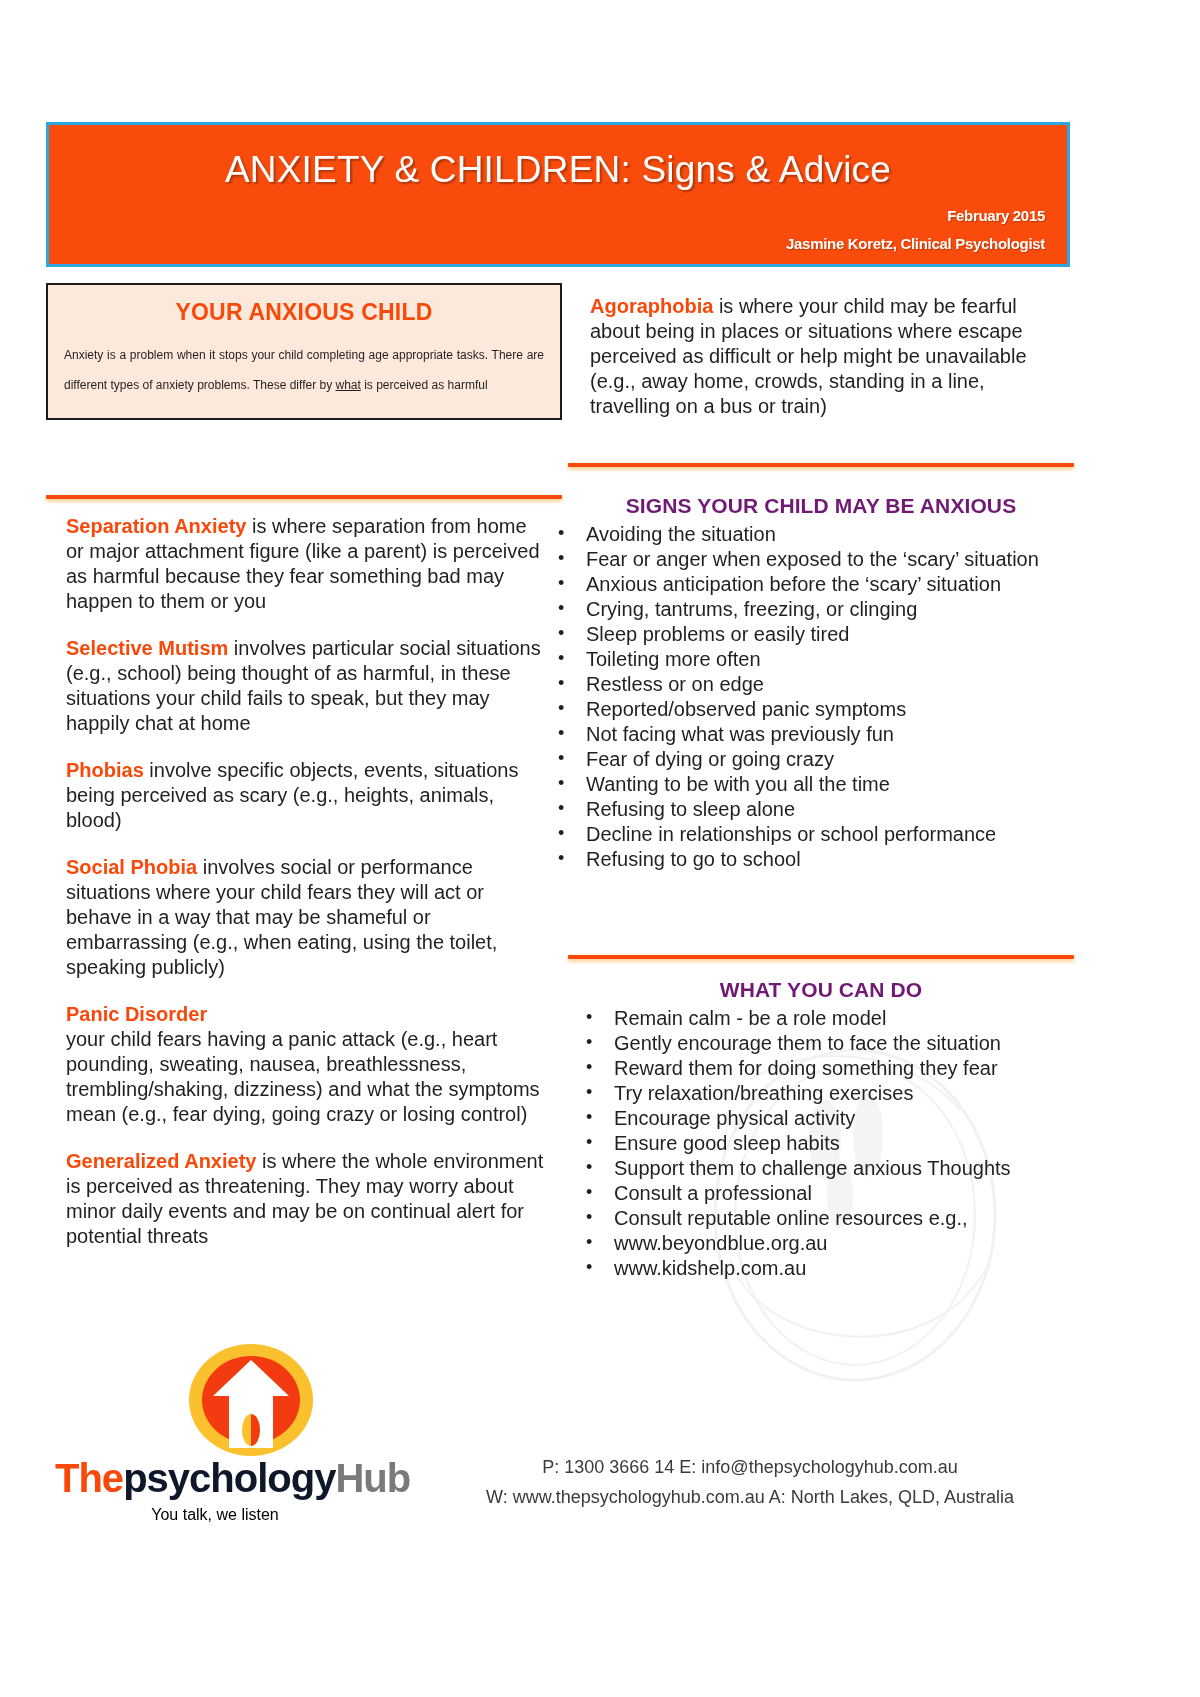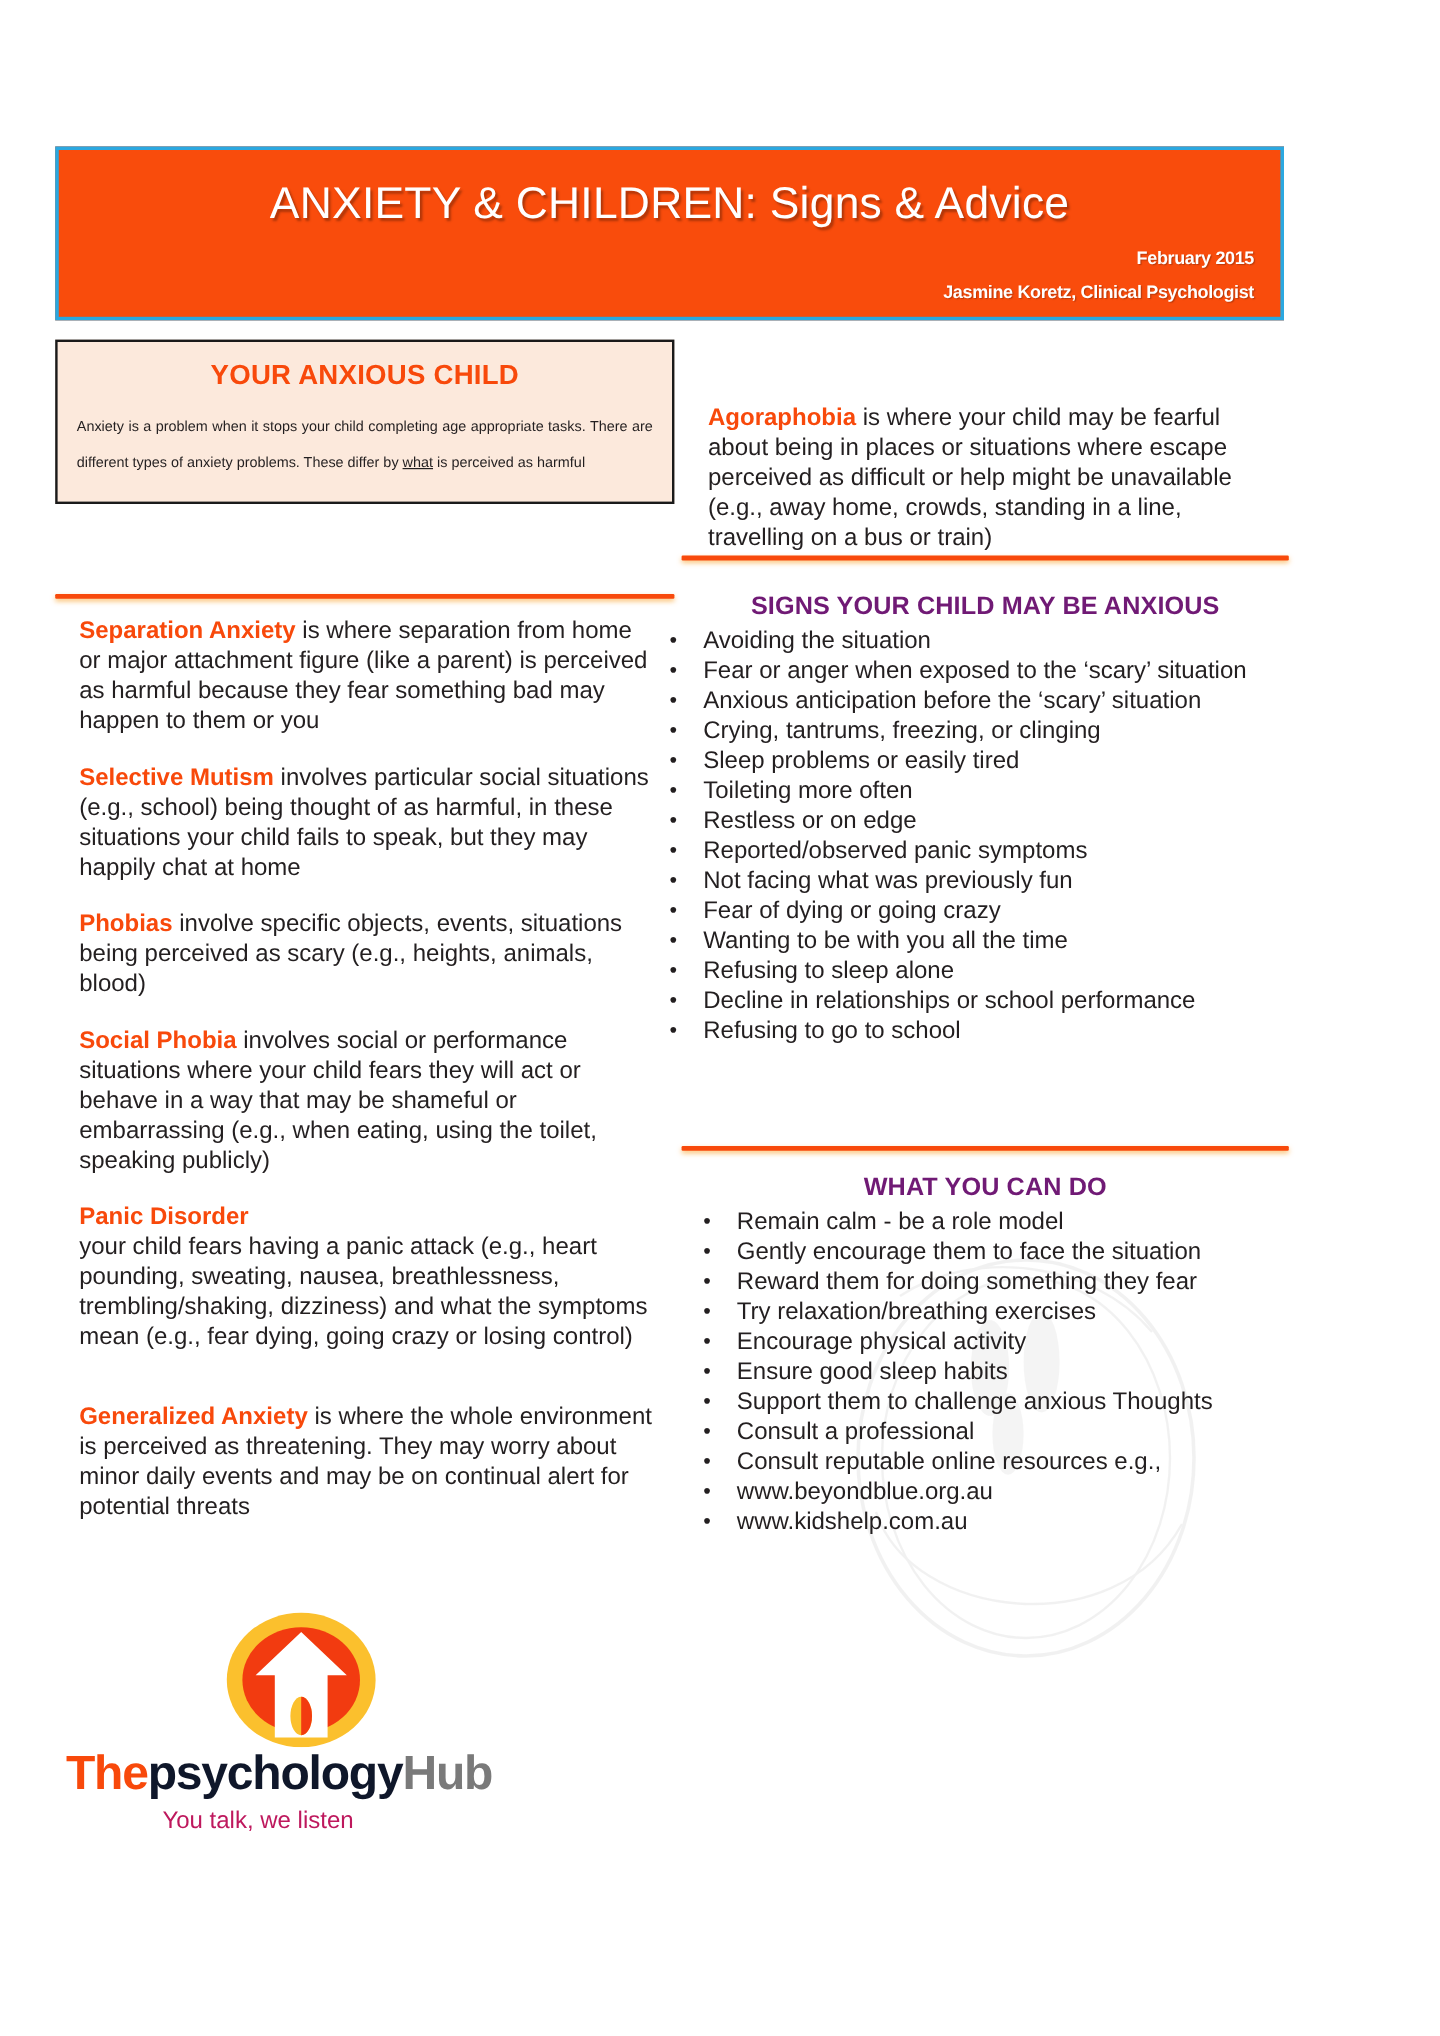--- a/index.html
+++ b/index.html
@@ -83,21 +83,21 @@
   .rule-left{position:absolute;left:46px;top:495px;width:516px;}
   .rule-agora{position:absolute;left:568px;top:463px;width:506px;}
   .rule-what{position:absolute;left:568px;top:955px;width:506px;}
 
   
   .para{
     font-size:20px;line-height:25px;color:#231f20;
     margin:0 0 22px 0;
   }
   .para .lead{color:#F8490B;font-weight:bold;}
-  .para-tight{margin-bottom:0;margin-top:42px;}
+  .para-tight{margin-bottom:0;}
 
   .left-body{position:absolute;left:66px;top:514px;width:478px;}
   .right-agora{position:absolute;left:590px;top:294px;width:470px;}
 
   
   .section-head{
     text-align:center;
     color:#701a75;
     font-size:21px;
     font-weight:bold;
@@ -134,21 +134,21 @@
     position:absolute;left:0px;top:126px;width:320px;
     font-size:40px;font-weight:bold;letter-spacing:-1px;
     white-space:nowrap;
   }
   .logo-word .the{color:#F8490B;}
   .logo-word .psy{color:#0f172a;}
   .logo-word .hub{color:#7a7a7a;}
   .logo-tag{
     position:absolute;left:0px;top:176px;width:320px;
     text-align:center;
-    font-size:20px;color:#be185d;
+    font-size:16px;color:#000000;
   }
 
   
   .footer{
     position:absolute;left:420px;top:1452px;width:660px;
     text-align:center;
     font-size:18px;line-height:30px;color:#3a3a3a;
   }
 </style>
 </head>
@@ -245,14 +245,18 @@
         <ellipse cx="66" cy="70" rx="49" ry="44" fill="#F23B10"></ellipse>
         <path d="M66 30 L104 66 L88 66 L88 118 L44 118 L44 66 L28 66 Z" fill="#ffffff"></path>
         <ellipse cx="66" cy="100" rx="9" ry="16" fill="#FBC02D"></ellipse>
         <path d="M66 84 A9 16 0 0 1 66 116 Z" fill="#F23B10"></path>
       </svg>
     </div>
     <div class="logo-word"><span class="the">The</span><span class="psy">psychology</span><span class="hub">Hub</span></div>
     <div class="logo-tag">You talk, we listen</div>
   </div>
 
+  <div class="footer">
+    <div>P: 1300 3666 14 E: info@thepsychologyhub.com.au</div>
+    <div>W: www.thepsychologyhub.com.au A: North Lakes, QLD, Australia</div>
+  </div>
 
 </div>
 
 </body></html>

